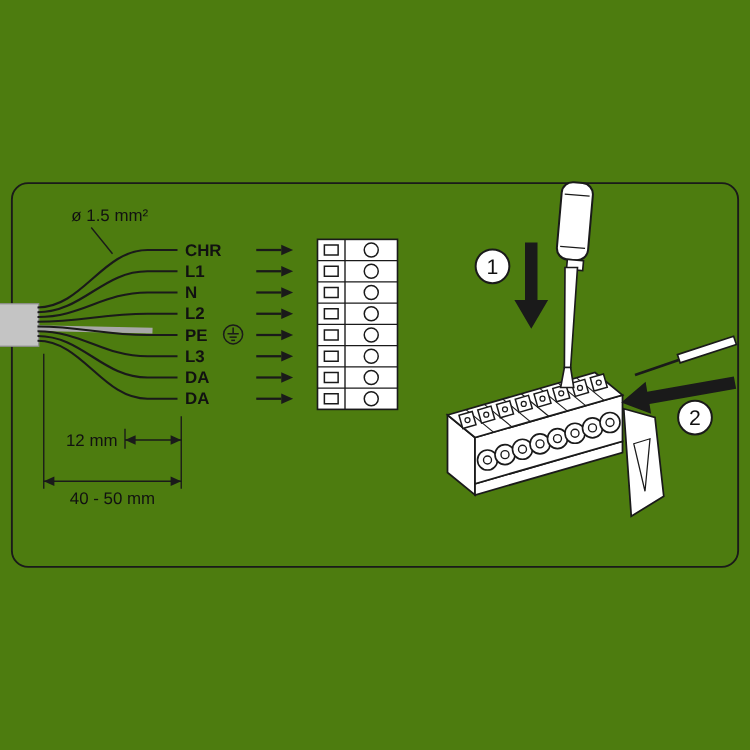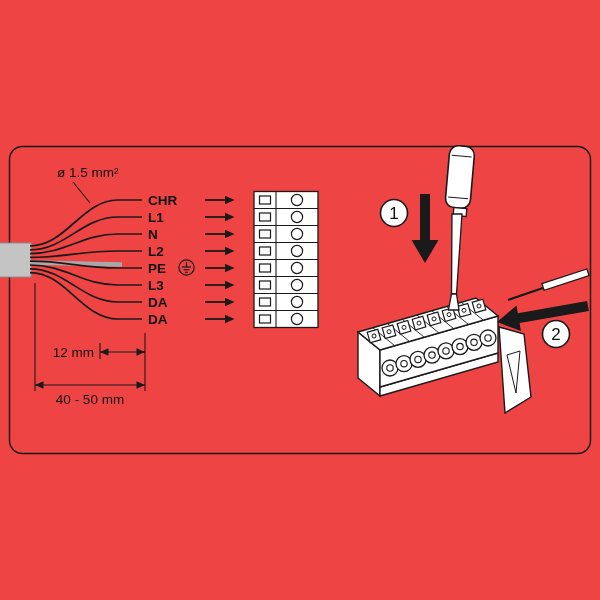--- a/index.html
+++ b/index.html
@@ -8,21 +8,21 @@
     width: 600px;
     height: 600px;
     background: #ffffff;
     overflow: hidden;
     font-family: "Liberation Sans", sans-serif;
   }
   .stage {
     position: relative;
     width: 600px;
     height: 600px;
-    background: #ef4444;
+    background: #4d7c0f;
   }
   svg { position: absolute; top: 0; left: 0; }
   svg text {
     stroke: none;
     fill: #111111;
     font-family: "Liberation Sans", sans-serif;
   }
   .lbl  { font-size: 13.5px; font-weight: bold; }
   .dim  { font-size: 13.5px; font-weight: normal; }
   .gauge{ font-size: 13.5px; font-weight: normal; }

